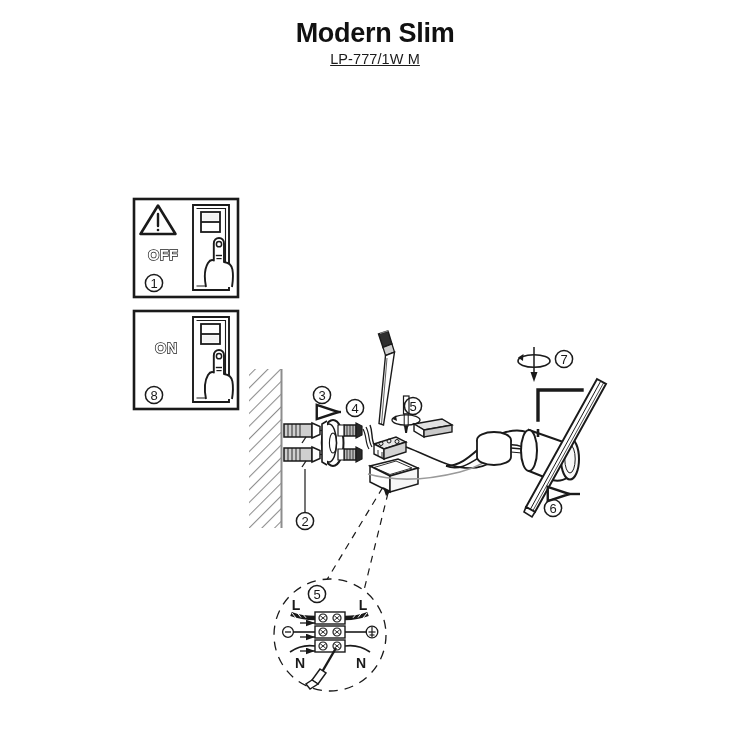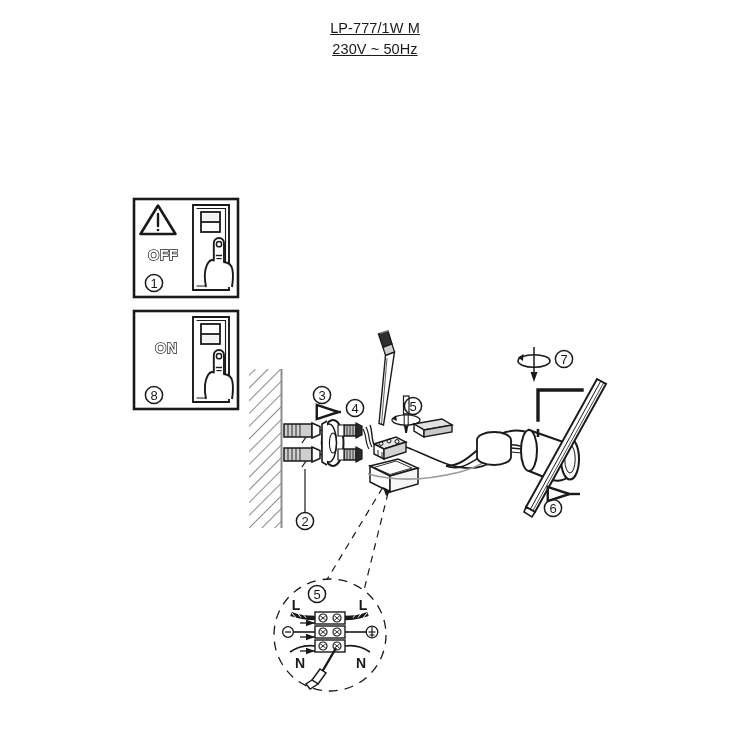--- a/index.html
+++ b/index.html
@@ -45,22 +45,22 @@
   }
   svg { display: block; }
   text { font-family: "Liberation Sans", sans-serif; }
 </style>
 </head>
 <body>
 
 <div id="sheet">
 
   <div class="header">
+    <div class="title">Modern Slim</div>
     <div class="subline">LP-777/1W M</div>
-    <div class="subline">230V ~ 50Hz</div>
   </div>
 
   <svg width="750" height="750" viewBox="0 0 750 750">
     <defs>
       <pattern id="wallHatch" width="9" height="9" patternTransform="rotate(45)" patternUnits="userSpaceOnUse">
         <line x1="0" y1="0" x2="0" y2="9" stroke="#8d8d8d" stroke-width="2.1"></line>
       </pattern>
       <marker id="arrowSolid" markerWidth="9" markerHeight="9" refX="8" refY="3.2" orient="auto">
         <path d="M0,0 L8.5,3.2 L0,6.4 z" fill="#1a1a1a"></path>
       </marker>

